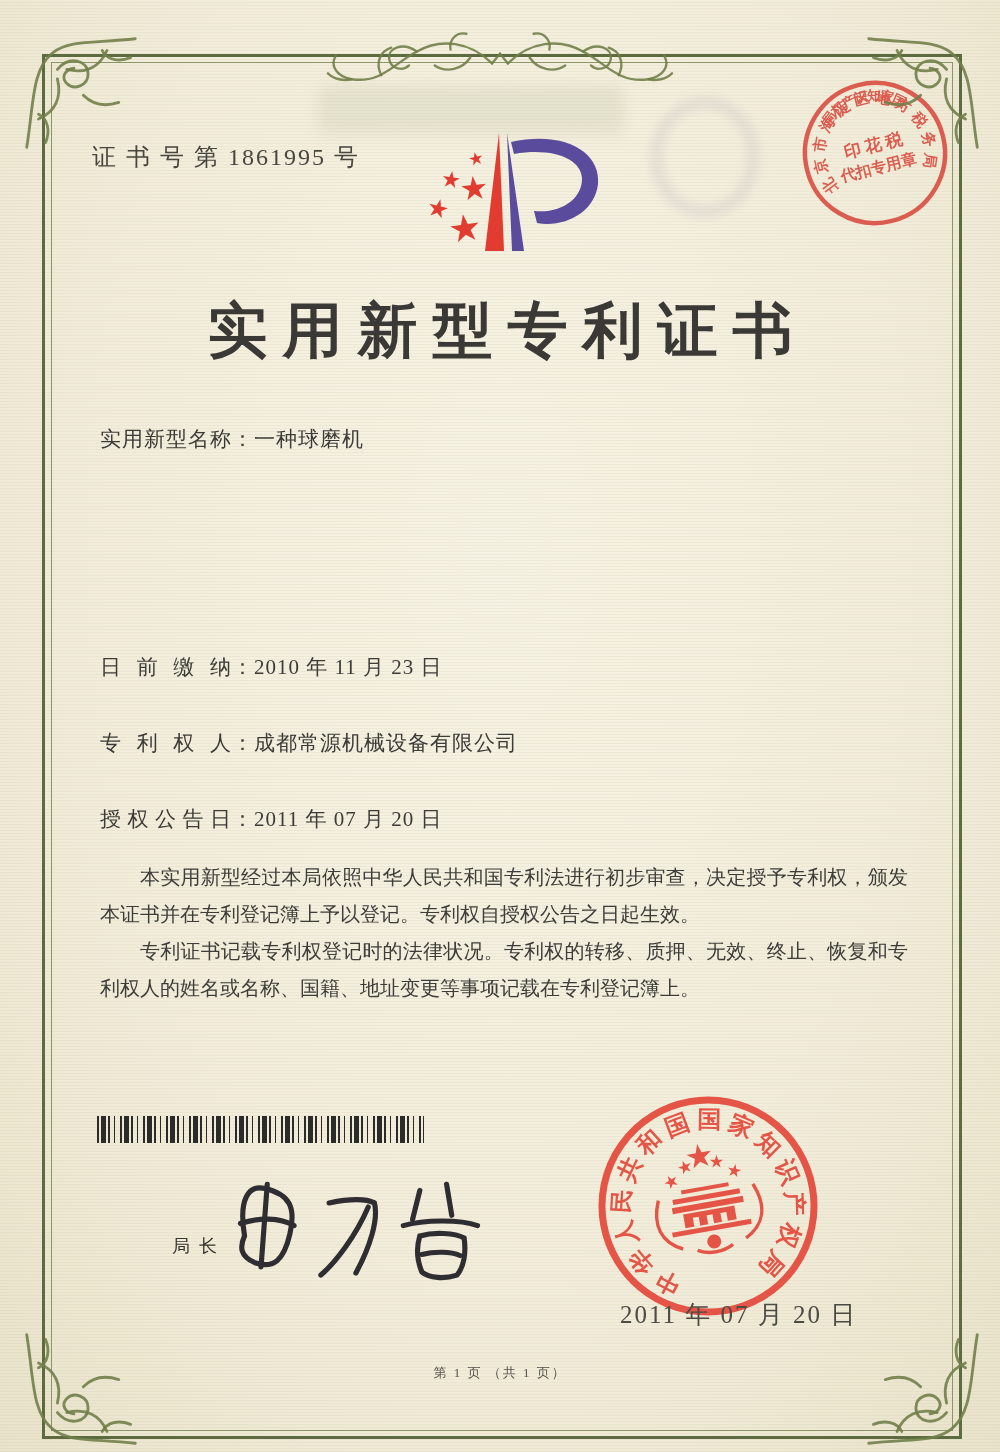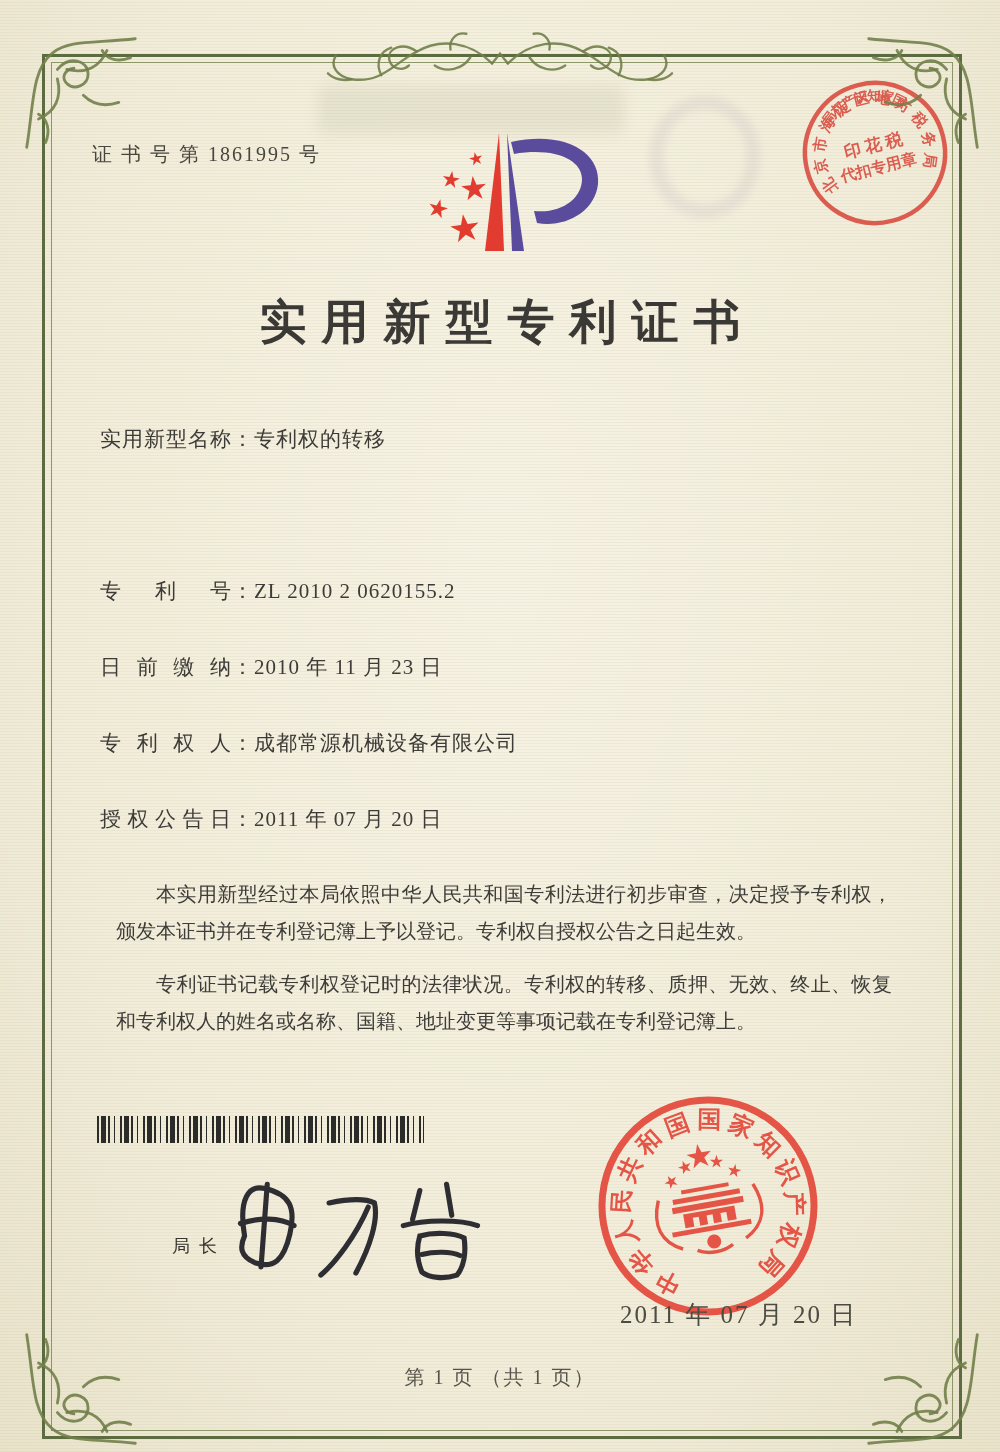--- a/index.html
+++ b/index.html
@@ -16,39 +16,39 @@
   .corner svg{width:100%;height:100%;}
   .c-tl{left:22px;top:34px;}
   .c-tr{right:18px;top:34px;transform:scaleX(-1);}
   .c-bl{left:22px;bottom:4px;transform:scaleY(-1);}
   .c-br{right:18px;bottom:4px;transform:scale(-1,-1);}
   .toporn{position:absolute;left:322px;top:14px;width:356px;height:94px;z-index:3;}
   
   .ghost1{position:absolute;left:318px;top:86px;width:306px;height:48px;background:rgba(128,138,98,.12);filter:blur(7px);border-radius:8px;}
   .ghost2{position:absolute;left:650px;top:96px;width:84px;height:96px;border-radius:50%;border:13px solid rgba(118,108,148,.10);filter:blur(4px);}
   
-  .certno{position:absolute;left:92px;top:141px;font-size:20px;letter-spacing:2px;color:#48463f;}
+  .certno{position:absolute;left:92px;top:141px;font-size:24px;letter-spacing:2px;color:#48463f;}
   .logo{position:absolute;left:415px;top:126px;width:215px;height:158px;}
-  .title{position:absolute;left:0;right:0;top:291px;text-align:center;font-size:47px;font-weight:bold;
+  .title{position:absolute;left:0;right:0;top:291px;text-align:center;font-size:60px;font-weight:bold;
     letter-spacing:15px;padding-left:15px;color:#3a3936;}
   .field{position:absolute;left:100px;font-size:21px;letter-spacing:1px;color:#3c3b37;white-space:nowrap;}
   .flabel{display:inline-block;width:132px;text-align:justify;text-align-last:justify;}
   .paras{position:absolute;left:100px;width:808px;top:860px;font-size:20px;line-height:37px;
     text-align:justify;color:#3d3c38;}
-  .paras p{margin:16px;text-indent:2em;}
+  .paras p{margin:0;text-indent:2em;font-family:Liberation Mono, monospace;}
   .barcode{position:absolute;left:97px;top:1116px;width:327px;height:27px;
     background:repeating-linear-gradient(90deg,#2b2b29 0 2px,rgba(0,0,0,0) 2px 4px,#2b2b29 4px 9px,
       rgba(0,0,0,0) 9px 11px,#2b2b29 11px 13px,rgba(0,0,0,0) 13px 17px,#2b2b29 17px 18px,rgba(0,0,0,0) 18px 23px);}
   .juzhang{position:absolute;left:172px;top:1234px;font-size:18px;letter-spacing:9px;color:#35342f;}
   .sig{position:absolute;left:226px;top:1172px;width:268px;height:140px;}
   .sr{position:absolute;width:1px;height:1px;overflow:hidden;clip:rect(0 0 0 0);white-space:nowrap;}
   .taxstamp{position:absolute;left:783px;top:61px;width:184px;height:184px;transform:rotate(-14deg);opacity:.88;}
   .bigseal{position:absolute;left:566px;top:1064px;width:284px;height:284px;transform:rotate(-10deg);opacity:.92;z-index:2;}
   .sealdate{position:absolute;left:620px;top:1298px;font-size:25px;letter-spacing:2px;color:#4b4a43;z-index:4;}
-  .footer{position:absolute;left:0;right:0;top:1364px;text-align:center;font-size:20px;letter-spacing:2px;color:#55534c;}
+  .footer{position:absolute;left:0;right:0;top:1364px;text-align:center;font-size:13px;letter-spacing:2px;color:#55534c;}
   g[data-arc-bind] text{font-weight:bold;font-family:inherit;}
   .orn{stroke:#71804a;stroke-width:2.4;fill:none;stroke-linecap:round;opacity:.9;}
 </style>
 </head>
 <body>
 
 <div class="page">
   <div class="texture"></div>
 
   <div class="frame-outer"></div>
@@ -145,22 +145,21 @@
           <text transform="rotate(154) translate(0 56) rotate(180)" text-anchor="middle" dominant-baseline="middle" font-size="13.5">权</text>
           <text transform="rotate(141) translate(0 56) rotate(180)" text-anchor="middle" dominant-baseline="middle" font-size="13.5">局</text>
         </g>
       <text y="-2" text-anchor="middle" font-size="17" font-weight="bold" fill="#d84a3e">印 花 税</text>
       <text y="20" text-anchor="middle" font-size="15.5" font-weight="bold" fill="#d84a3e">代扣专用章</text>
     </svg>
   </div>
 
   <div class="title">实用新型专利证书</div>
 
-  <div class="field" style="top:425px"><span class="flabel">实用新型名称</span><span>：专利权的转移</span></div>
-  <div class="field" style="top:577px"><span class="flabel">专利号</span><span>：ZL 2010 2 0620155.2</span></div>
+  <div class="field" style="top:425px"><span class="flabel">实用新型名称</span><span>：一种球磨机</span></div>
   <div class="field" style="top:653px"><span class="flabel">日前缴纳</span><span>：2010 年 11 月 23 日</span></div>
   <div class="field" style="top:729px"><span class="flabel">专利权人</span><span>：成都常源机械设备有限公司</span></div>
   <div class="field" style="top:805px"><span class="flabel">授权公告日</span><span>：2011 年 07 月 20 日</span></div>
 
   <div class="paras">
     <p>本实用新型经过本局依照中华人民共和国专利法进行初步审查，决定授予专利权，颁发本证书并在专利登记簿上予以登记。专利权自授权公告之日起生效。</p>
     <p>专利证书记载专利权登记时的法律状况。专利权的转移、质押、无效、终止、恢复和专利权人的姓名或名称、国籍、地址变更等事项记载在专利登记簿上。</p>
   </div>
 
   <div class="barcode"></div>

